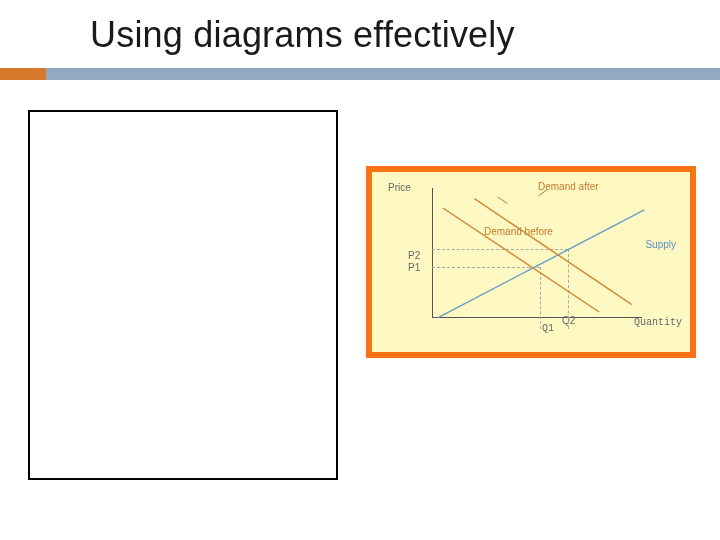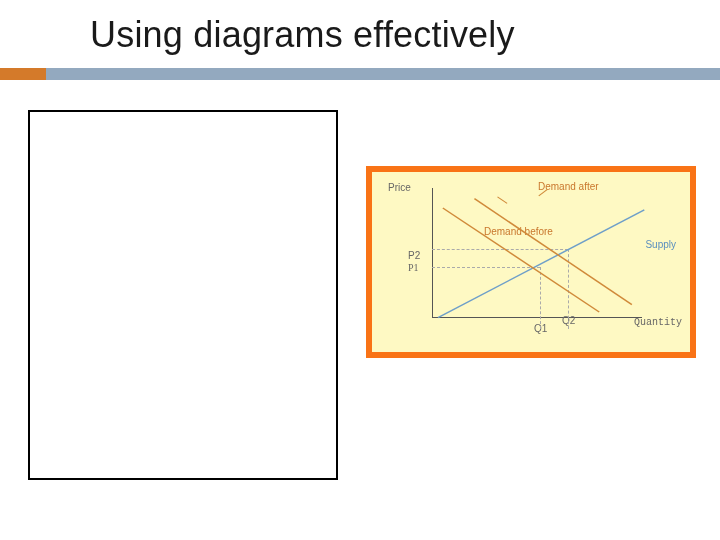--- a/index.html
+++ b/index.html
@@ -120,22 +120,22 @@
       <div class="axis-x"></div>
 
       <div class="lbl" style="left:-2px; top:0;">Price</div>
       <div class="lbl" style="right:-6px; bottom:10px;font-family:Liberation Mono, monospace;">Quantity</div>
 
       <div class="lbl orange" style="left:94px; top:6px;margin-top:38px;">Demand before</div>
       <div class="lbl orange" style="left:148px; top:-1px;">Demand after</div>
       <div class="lbl blue" style="right:0px; top:42px;margin-top:15px;">Supply</div>
 
       <div class="lbl" style="left:18px; top:68px;">P2</div>
-      <div class="lbl" style="left:18px; top:80px;font-family:Liberation Serif, serif;">P1</div>
-      <div class="lbl" style="left:144px; bottom:4px;">Q1</div>
+      <div class="lbl" style="left:18px; top:80px;">P1</div>
+      <div class="lbl" style="left:152px; bottom:4px;font-family:Liberation Mono, monospace;">Q1</div>
       <div class="lbl" style="left:172px; bottom:12px;">Q2</div>
 
       <div class="dash" style="left:42px; top:67px; width:136px;"></div>
       <div class="dash" style="left:42px; top:85px; width:108px;"></div>
       <div class="dash-v" style="left:150px; top:85px; height:62px;"></div>
       <div class="dash-v" style="left:178px; top:67px; height:80px;"></div>
 
       <svg class="lines" viewBox="0 0 298 168" preserveAspectRatio="none">
         <line x1="50" y1="146" x2="265" y2="30" stroke="#6e9fc9" stroke-width="1.6"></line>
         <line x1="55" y1="28" x2="218" y2="140" stroke="#d08a3a" stroke-width="1.6"></line>

